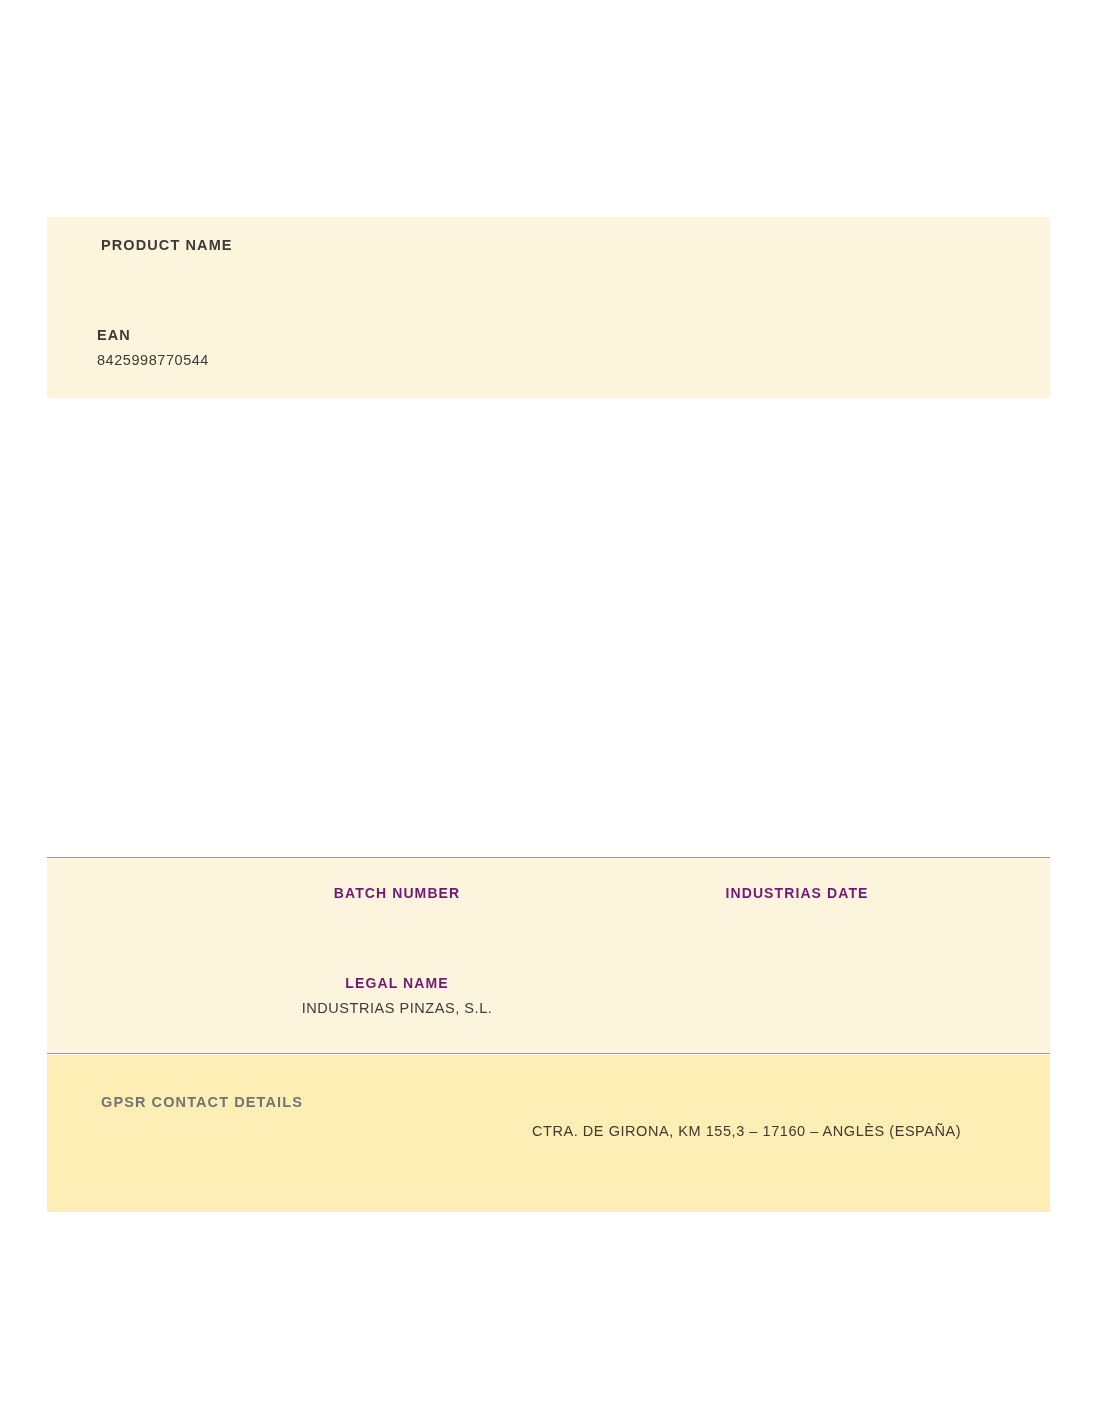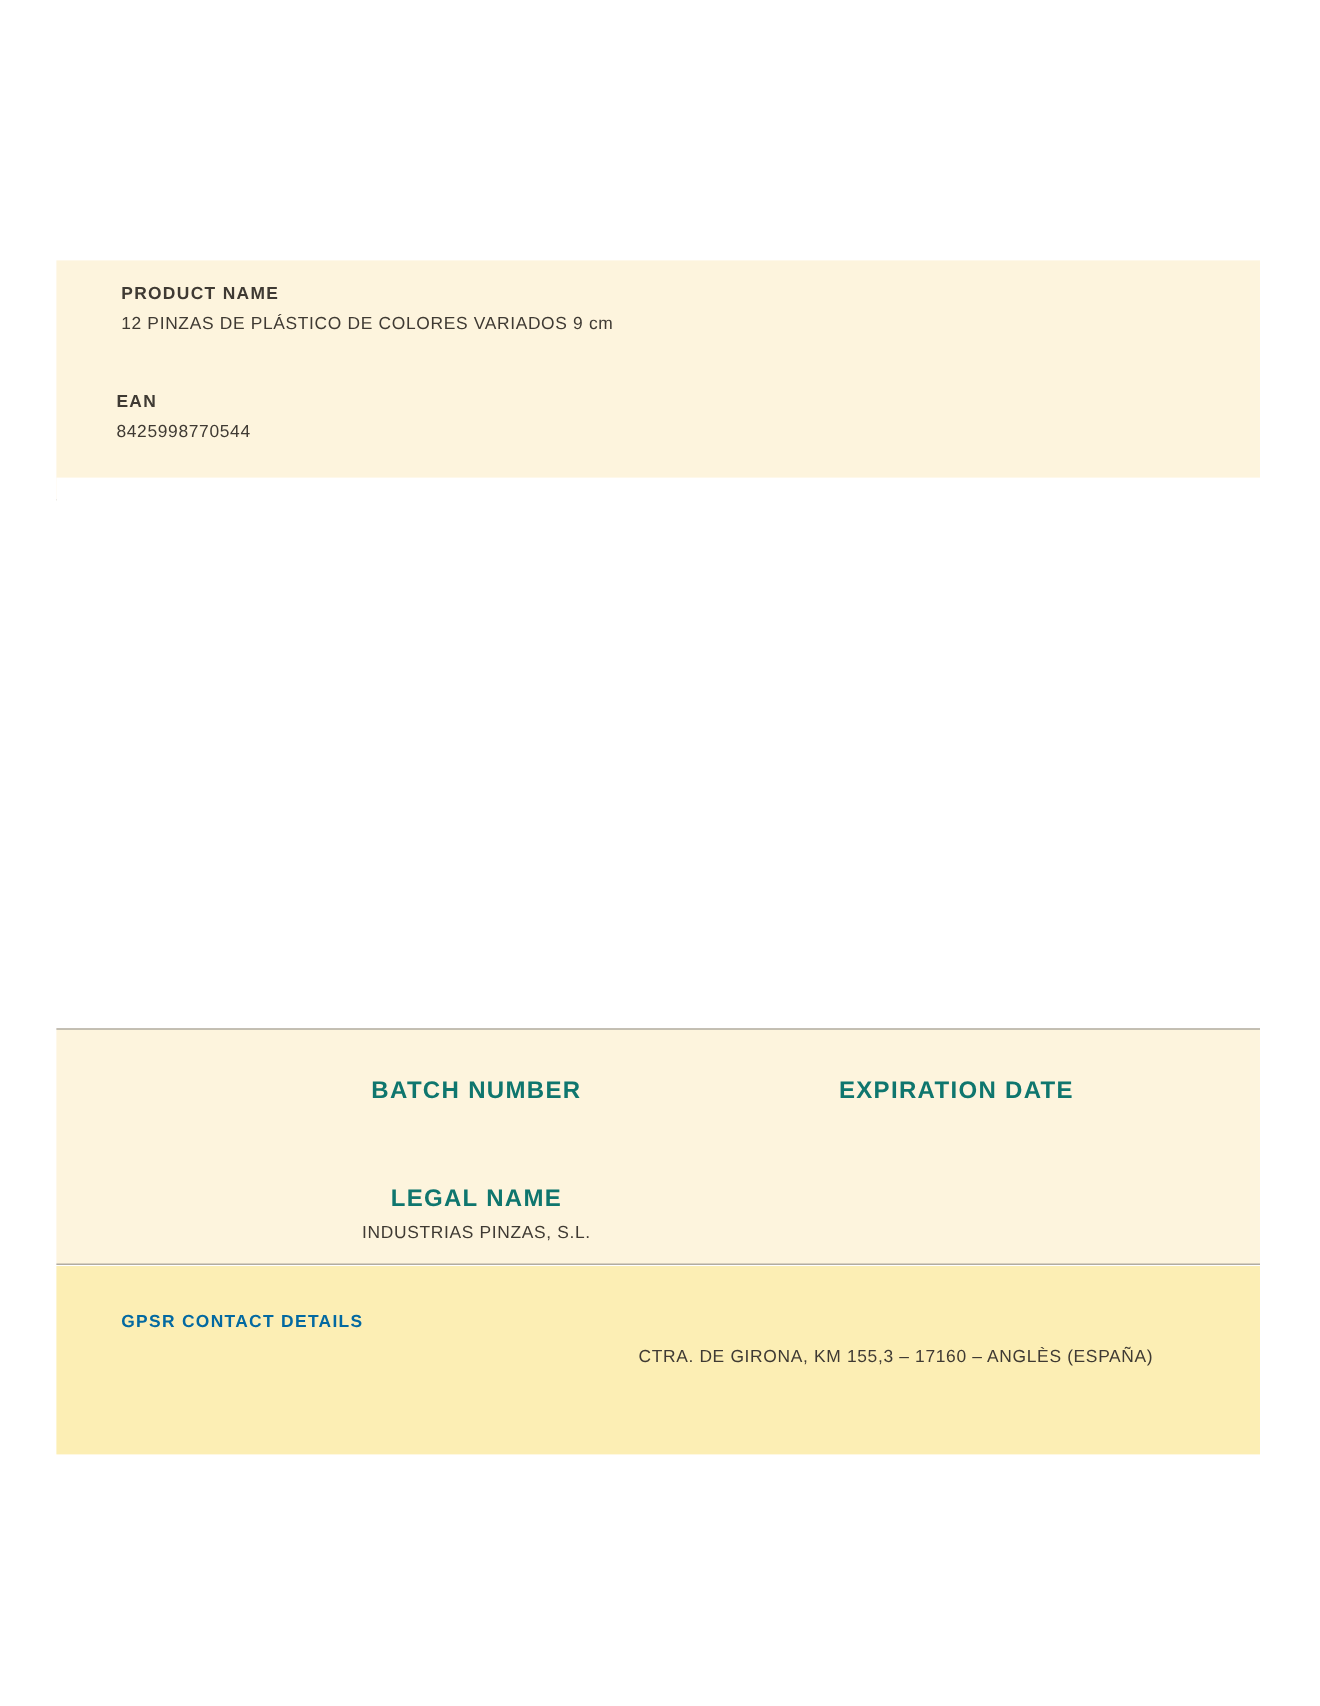--- a/index.html
+++ b/index.html
@@ -83,25 +83,25 @@
     border-bottom: 1px solid #9e9a92;
     box-sizing: border-box;
   }
 
   .col-cell {
     position: absolute;
     text-align: center;
   }
 
   .cell-label {
-    font-size: 20px;
+    font-size: 14px;
     font-weight: bold;
     letter-spacing: 1.1px;
-    color: #0f766e;
-    margin: 13px 0 9px 0;
+    color: #701a75;
+    margin: 0 0 9px 0;
     white-space: nowrap;
   }
   .cell-value {
     font-size: 14.5px;
     font-weight: normal;
     letter-spacing: 0.55px;
     color: #3f3a33;
     margin: 0;
     white-space: nowrap;
     min-height: 17px;
@@ -125,21 +125,21 @@
     background: #fceeb4;
   }
 
   #gpsr-label {
     position: absolute;
     left: 54px;
     top: 39px;
     font-size: 14.5px;
     font-weight: bold;
     letter-spacing: 1.1px;
-    color: #0369a1;
+    color: #737373;
     white-space: nowrap;
   }
 
   #gpsr-address {
     position: absolute;
     left: 485px;
     top: 68px;
     font-size: 14.5px;
     font-weight: normal;
     letter-spacing: 0.55px;
@@ -149,41 +149,40 @@
 </style>
 </head>
 <body>
 
 <div class="page">
 
   <div class="top-block">
 
     <div class="field" id="product-name-field">
       <div class="field-label">PRODUCT NAME</div>
-      <div class="field-value">12 PINZAS DE PLÁSTICO DE COLORES VARIADOS 9 cm</div>
     </div>
 
     <div class="field" id="ean-field">
       <div class="field-label">EAN</div>
       <div class="field-value">8425998770544</div>
     </div>
 
   </div>
 
   <div class="mid-blank"></div>
 
   <div class="info-block">
 
     <div class="col-cell" id="batch-cell">
       <div class="cell-label">BATCH NUMBER</div>
       <div class="cell-value"></div>
     </div>
 
     <div class="col-cell" id="expiry-cell">
-      <div class="cell-label">EXPIRATION DATE</div>
+      <div class="cell-label">INDUSTRIAS DATE</div>
       <div class="cell-value"></div>
     </div>
 
     <div class="col-cell" id="legal-cell">
       <div class="cell-label">LEGAL NAME</div>
       <div class="cell-value">INDUSTRIAS PINZAS, S.L.</div>
     </div>
 
 
   </div>

